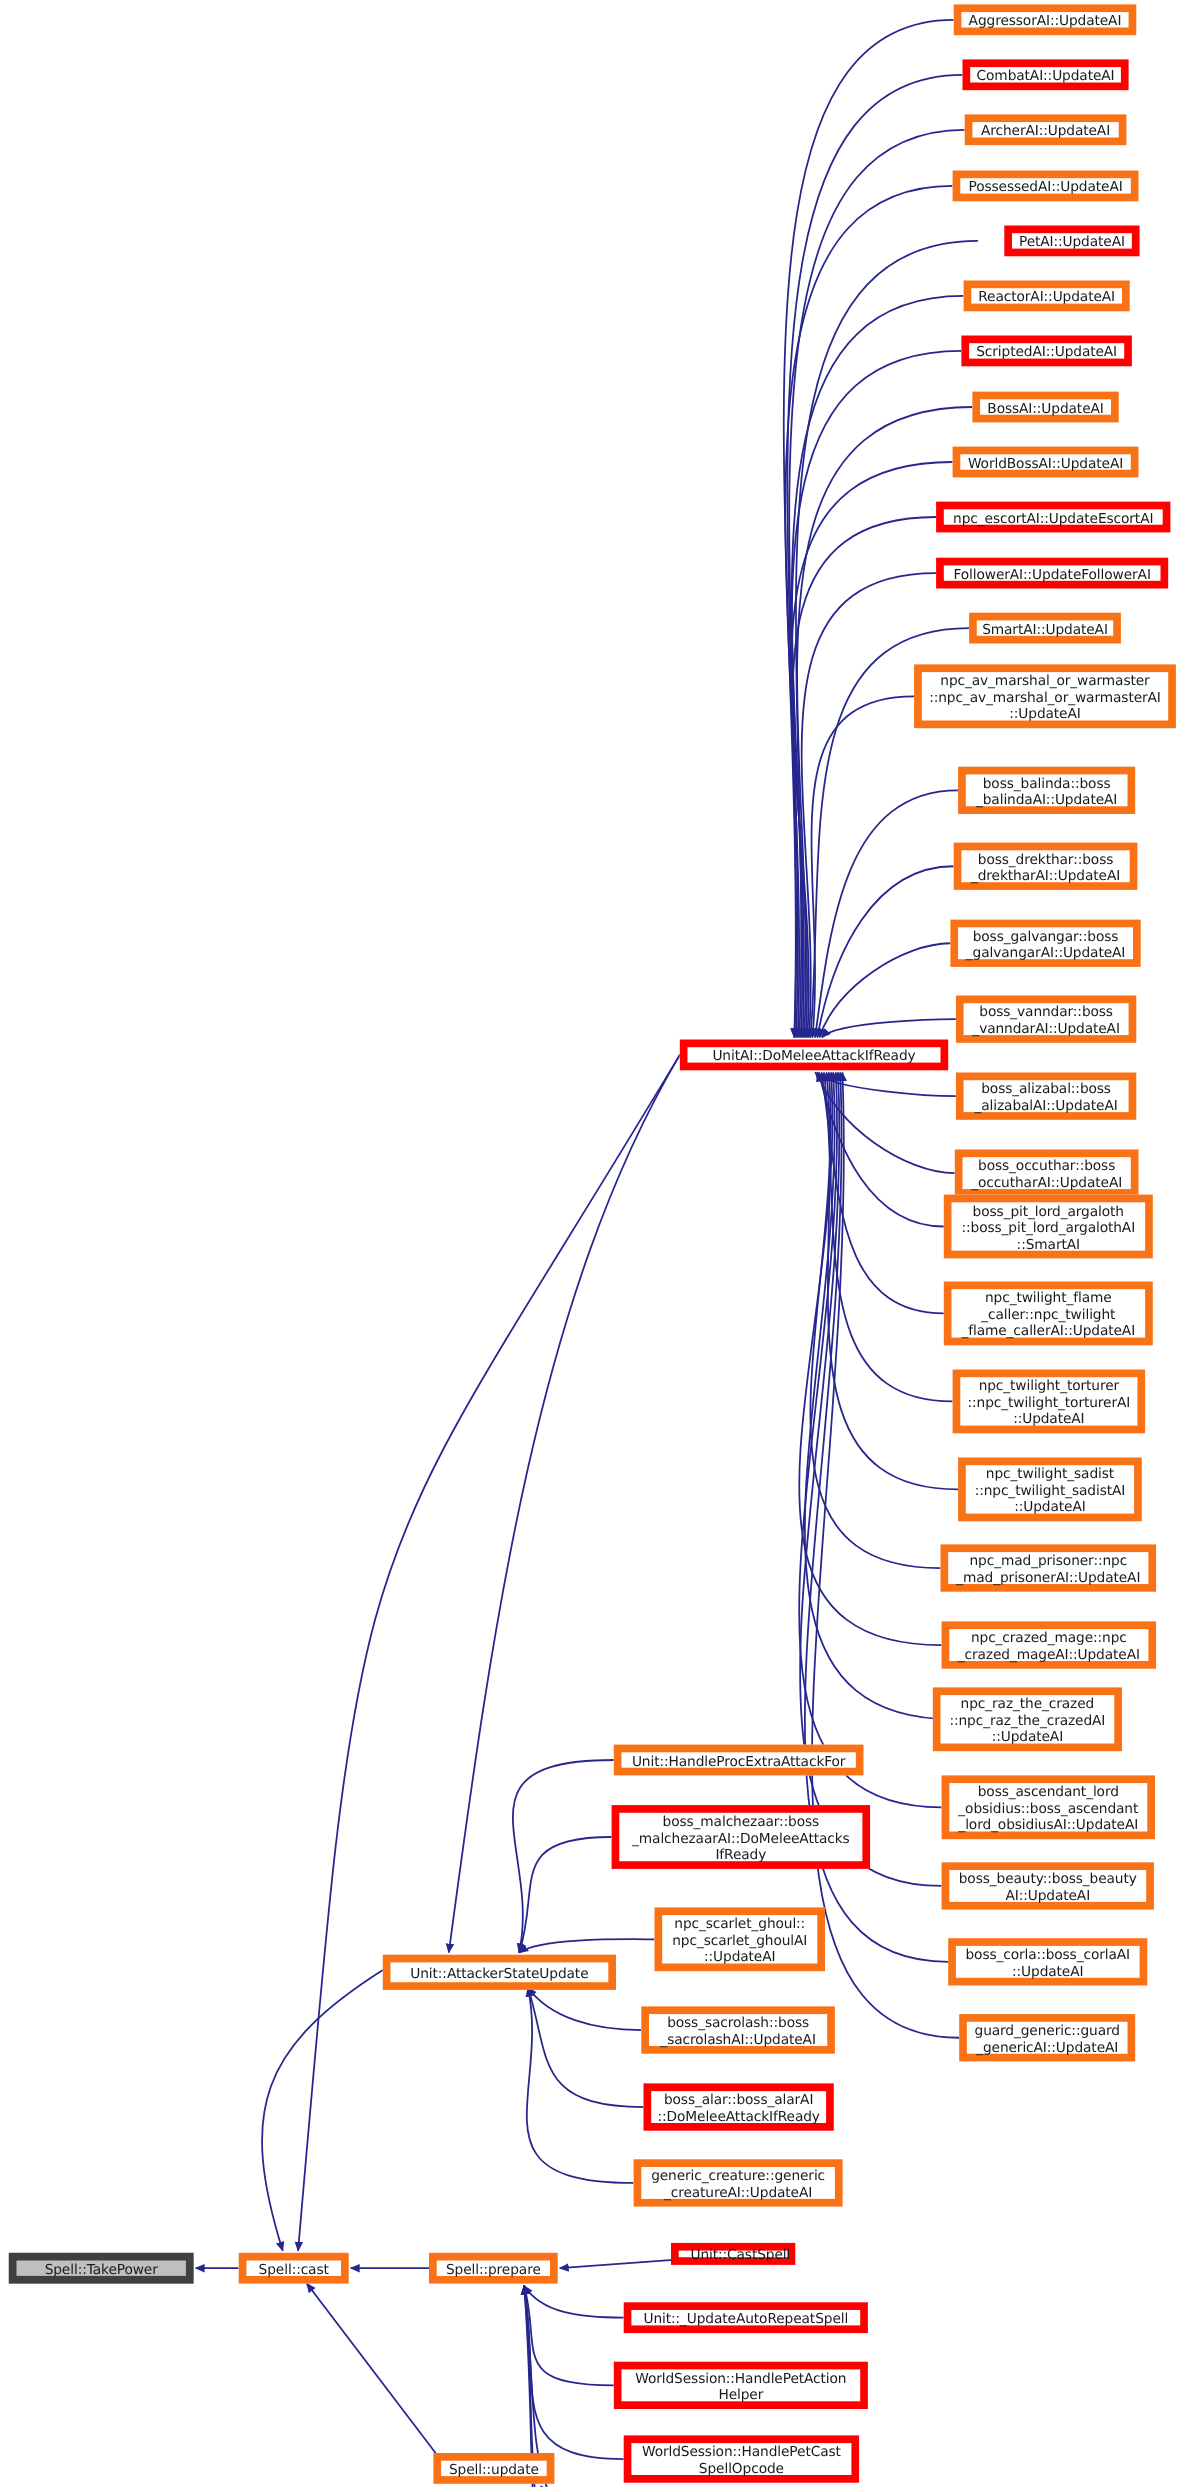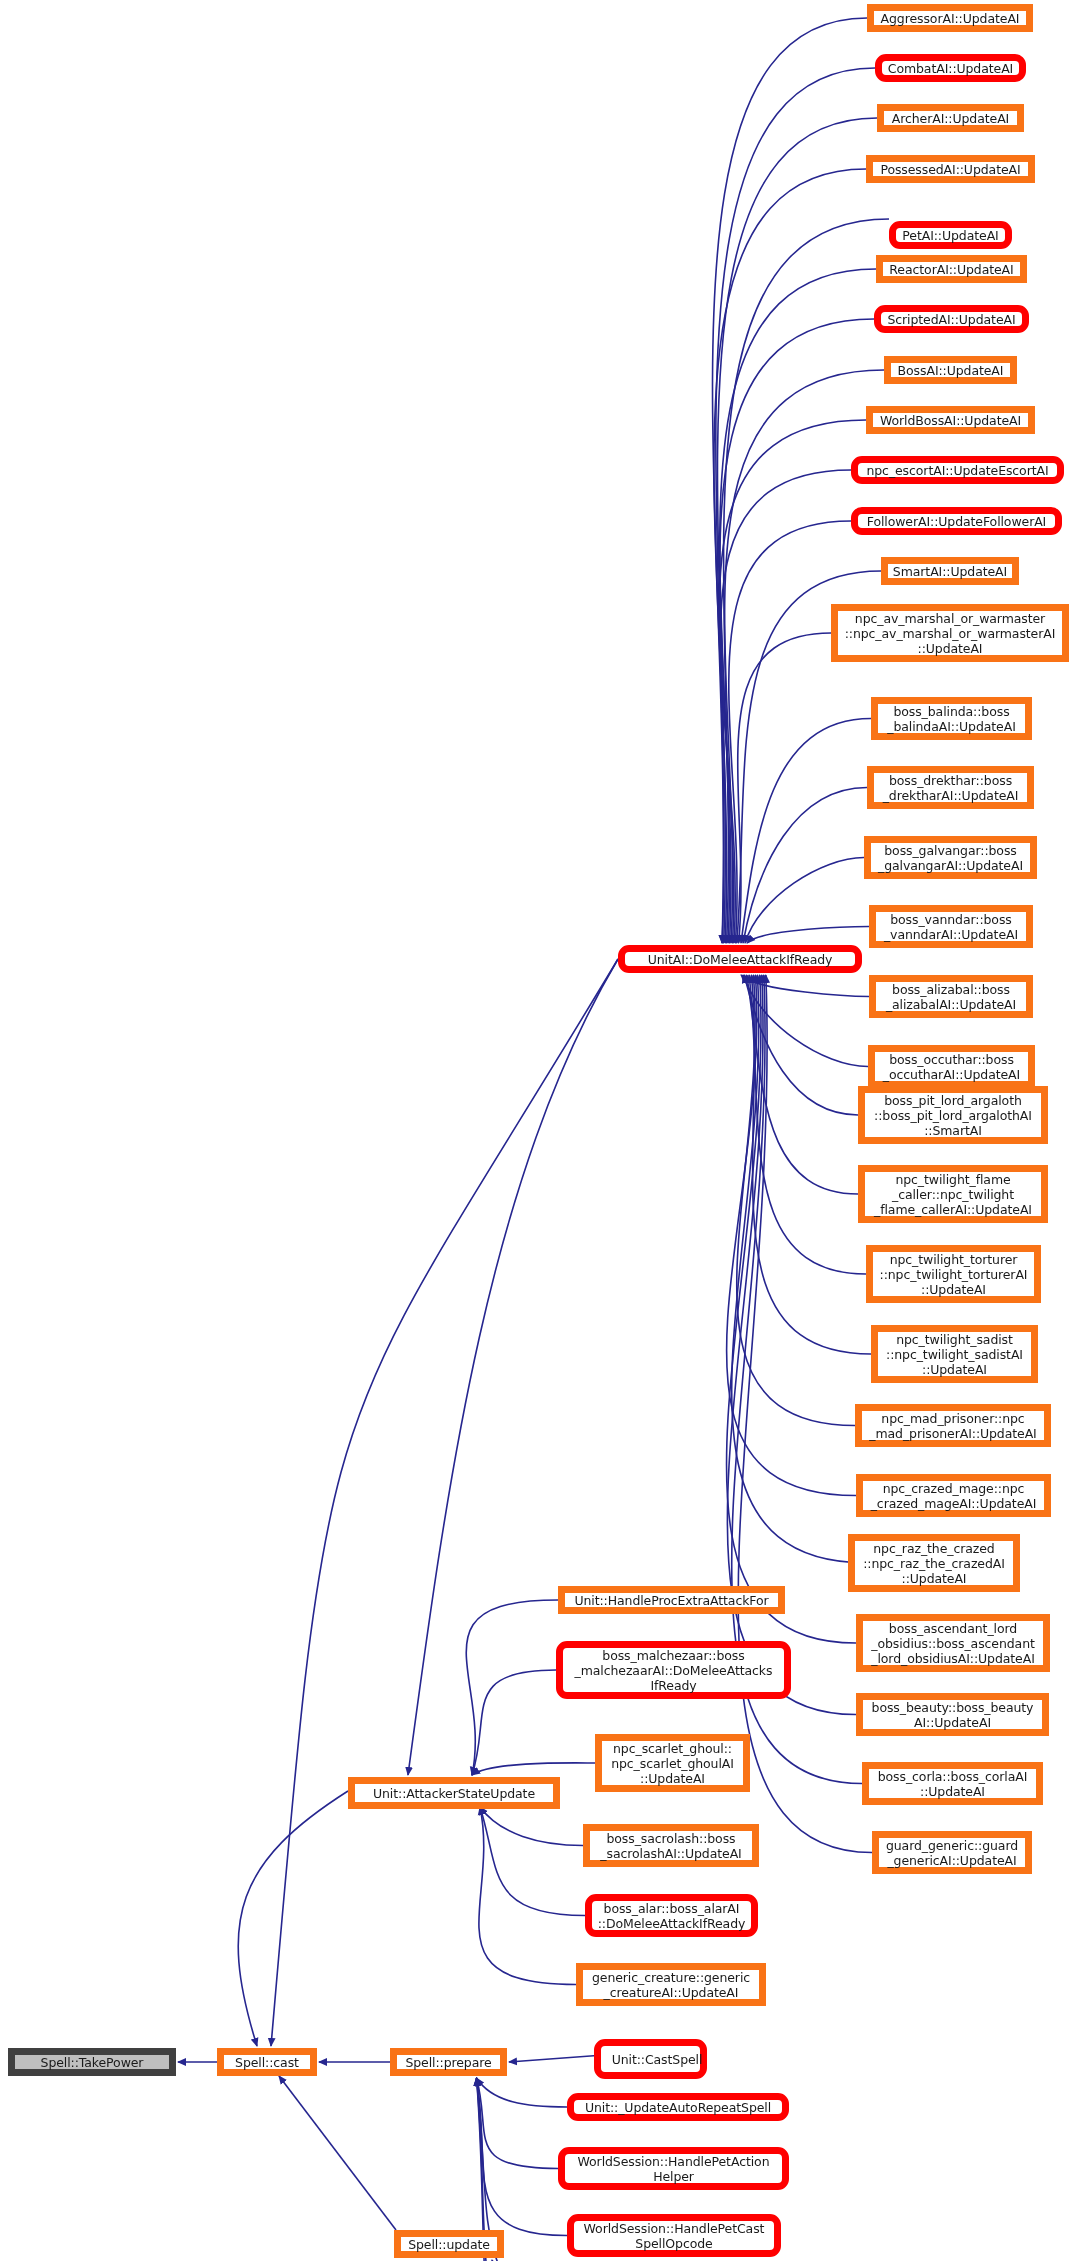--- a/index.html
+++ b/index.html
@@ -15,21 +15,21 @@
     text-align:center;
     background:#ffffff;
     border:7px solid #f97316;
     color:#1a1a1a;
     font-size:12.5px;
     line-height:15px;
     letter-spacing:-0.1px;
     white-space:pre-line;
     padding:0 3px;
   }
-  .node.red{border-color:#ff0000;border-radius:11px;}
+  .node.red{border-color:#ff0000;}
   .node.root{background:#bfbfbf;border-color:#404040;}
 </style>
 </head>
 <body>
 
 <div id="canvas">
 
   <svg class="edges" viewBox="0 0 1079 2261">
     <defs>
       <marker id="ah" markerWidth="9" markerHeight="9" refX="8" refY="4.5" orient="auto" markerUnits="userSpaceOnUse">
@@ -103,31 +103,31 @@
 IfReady</div>
       <div class="node" style="left: 595px; top: 1734px; width: 155px; height: 58px;">npc_scarlet_ghoul::
 npc_scarlet_ghoulAI
 ::UpdateAI</div>
       <div class="node" style="left: 583px; top: 1824px; width: 176px; height: 43px;">boss_sacrolash::boss
 _sacrolashAI::UpdateAI</div>
       <div class="node red" style="left: 585px; top: 1894px; width: 173px; height: 43px;">boss_alar::boss_alarAI
 ::DoMeleeAttackIfReady</div>
       <div class="node" style="left: 576px; top: 1963px; width: 190px; height: 43px;">generic_creature::generic
 _creatureAI::UpdateAI</div>
-      <div class="node red" style="left: 594px; top: 2039px; width: 113px; height: 40px; padding-left: 16px;">Unit::CastSpell</div>
+      <div class="node red" style="left: 610px; top: 2039px; width: 113px; height: 20px; padding-left: 16px;">Unit::CastSpell</div>
       <div class="node red" style="left: 567px; top: 2093px; width: 222px; height: 28px;">Unit::_UpdateAutoRepeatSpell</div>
       <div class="node red" style="left: 558px; top: 2147px; width: 231px; height: 43px;">WorldSession::HandlePetAction
 Helper</div>
       <div class="node red" style="left: 567px; top: 2214px; width: 214px; height: 43px;">WorldSession::HandlePetCast
 SpellOpcode</div>
       <div class="node" style="left: 867px; top: 4px; width: 166px; height: 28px;">AggressorAI::UpdateAI</div>
       <div class="node red" style="left: 875px; top: 54px; width: 151px; height: 28px;">CombatAI::UpdateAI</div>
       <div class="node" style="left: 877px; top: 104px; width: 147px; height: 28px;">ArcherAI::UpdateAI</div>
       <div class="node" style="left: 866px; top: 155px; width: 169px; height: 28px;">PossessedAI::UpdateAI</div>
-      <div class="node red" style="left: 889px; top: 205px; width: 123px; height: 28px; margin-top: 16px;">PetAI::UpdateAI</div>
+      <div class="node red" style="left: 913px; top: 205px; width: 123px; height: 28px;">PetAI::UpdateAI</div>
       <div class="node" style="left: 876px; top: 255px; width: 151px; height: 28px;">ReactorAI::UpdateAI</div>
       <div class="node red" style="left: 874px; top: 305px; width: 155px; height: 28px;">ScriptedAI::UpdateAI</div>
       <div class="node" style="left: 884px; top: 356px; width: 133px; height: 28px;">BossAI::UpdateAI</div>
       <div class="node" style="left: 866px; top: 406px; width: 169px; height: 28px;">WorldBossAI::UpdateAI</div>
       <div class="node red" style="left: 851px; top: 456px; width: 213px; height: 28px;">npc_escortAI::UpdateEscortAI</div>
       <div class="node red" style="left: 851px; top: 507px; width: 211px; height: 28px;">FollowerAI::UpdateFollowerAI</div>
       <div class="node" style="left: 881px; top: 557px; width: 138px; height: 28px;">SmartAI::UpdateAI</div>
       <div class="node" style="left: 831px; top: 604px; width: 238px; height: 58px;">npc_av_marshal_or_warmaster
 ::npc_av_marshal_or_warmasterAI
 ::UpdateAI</div>

